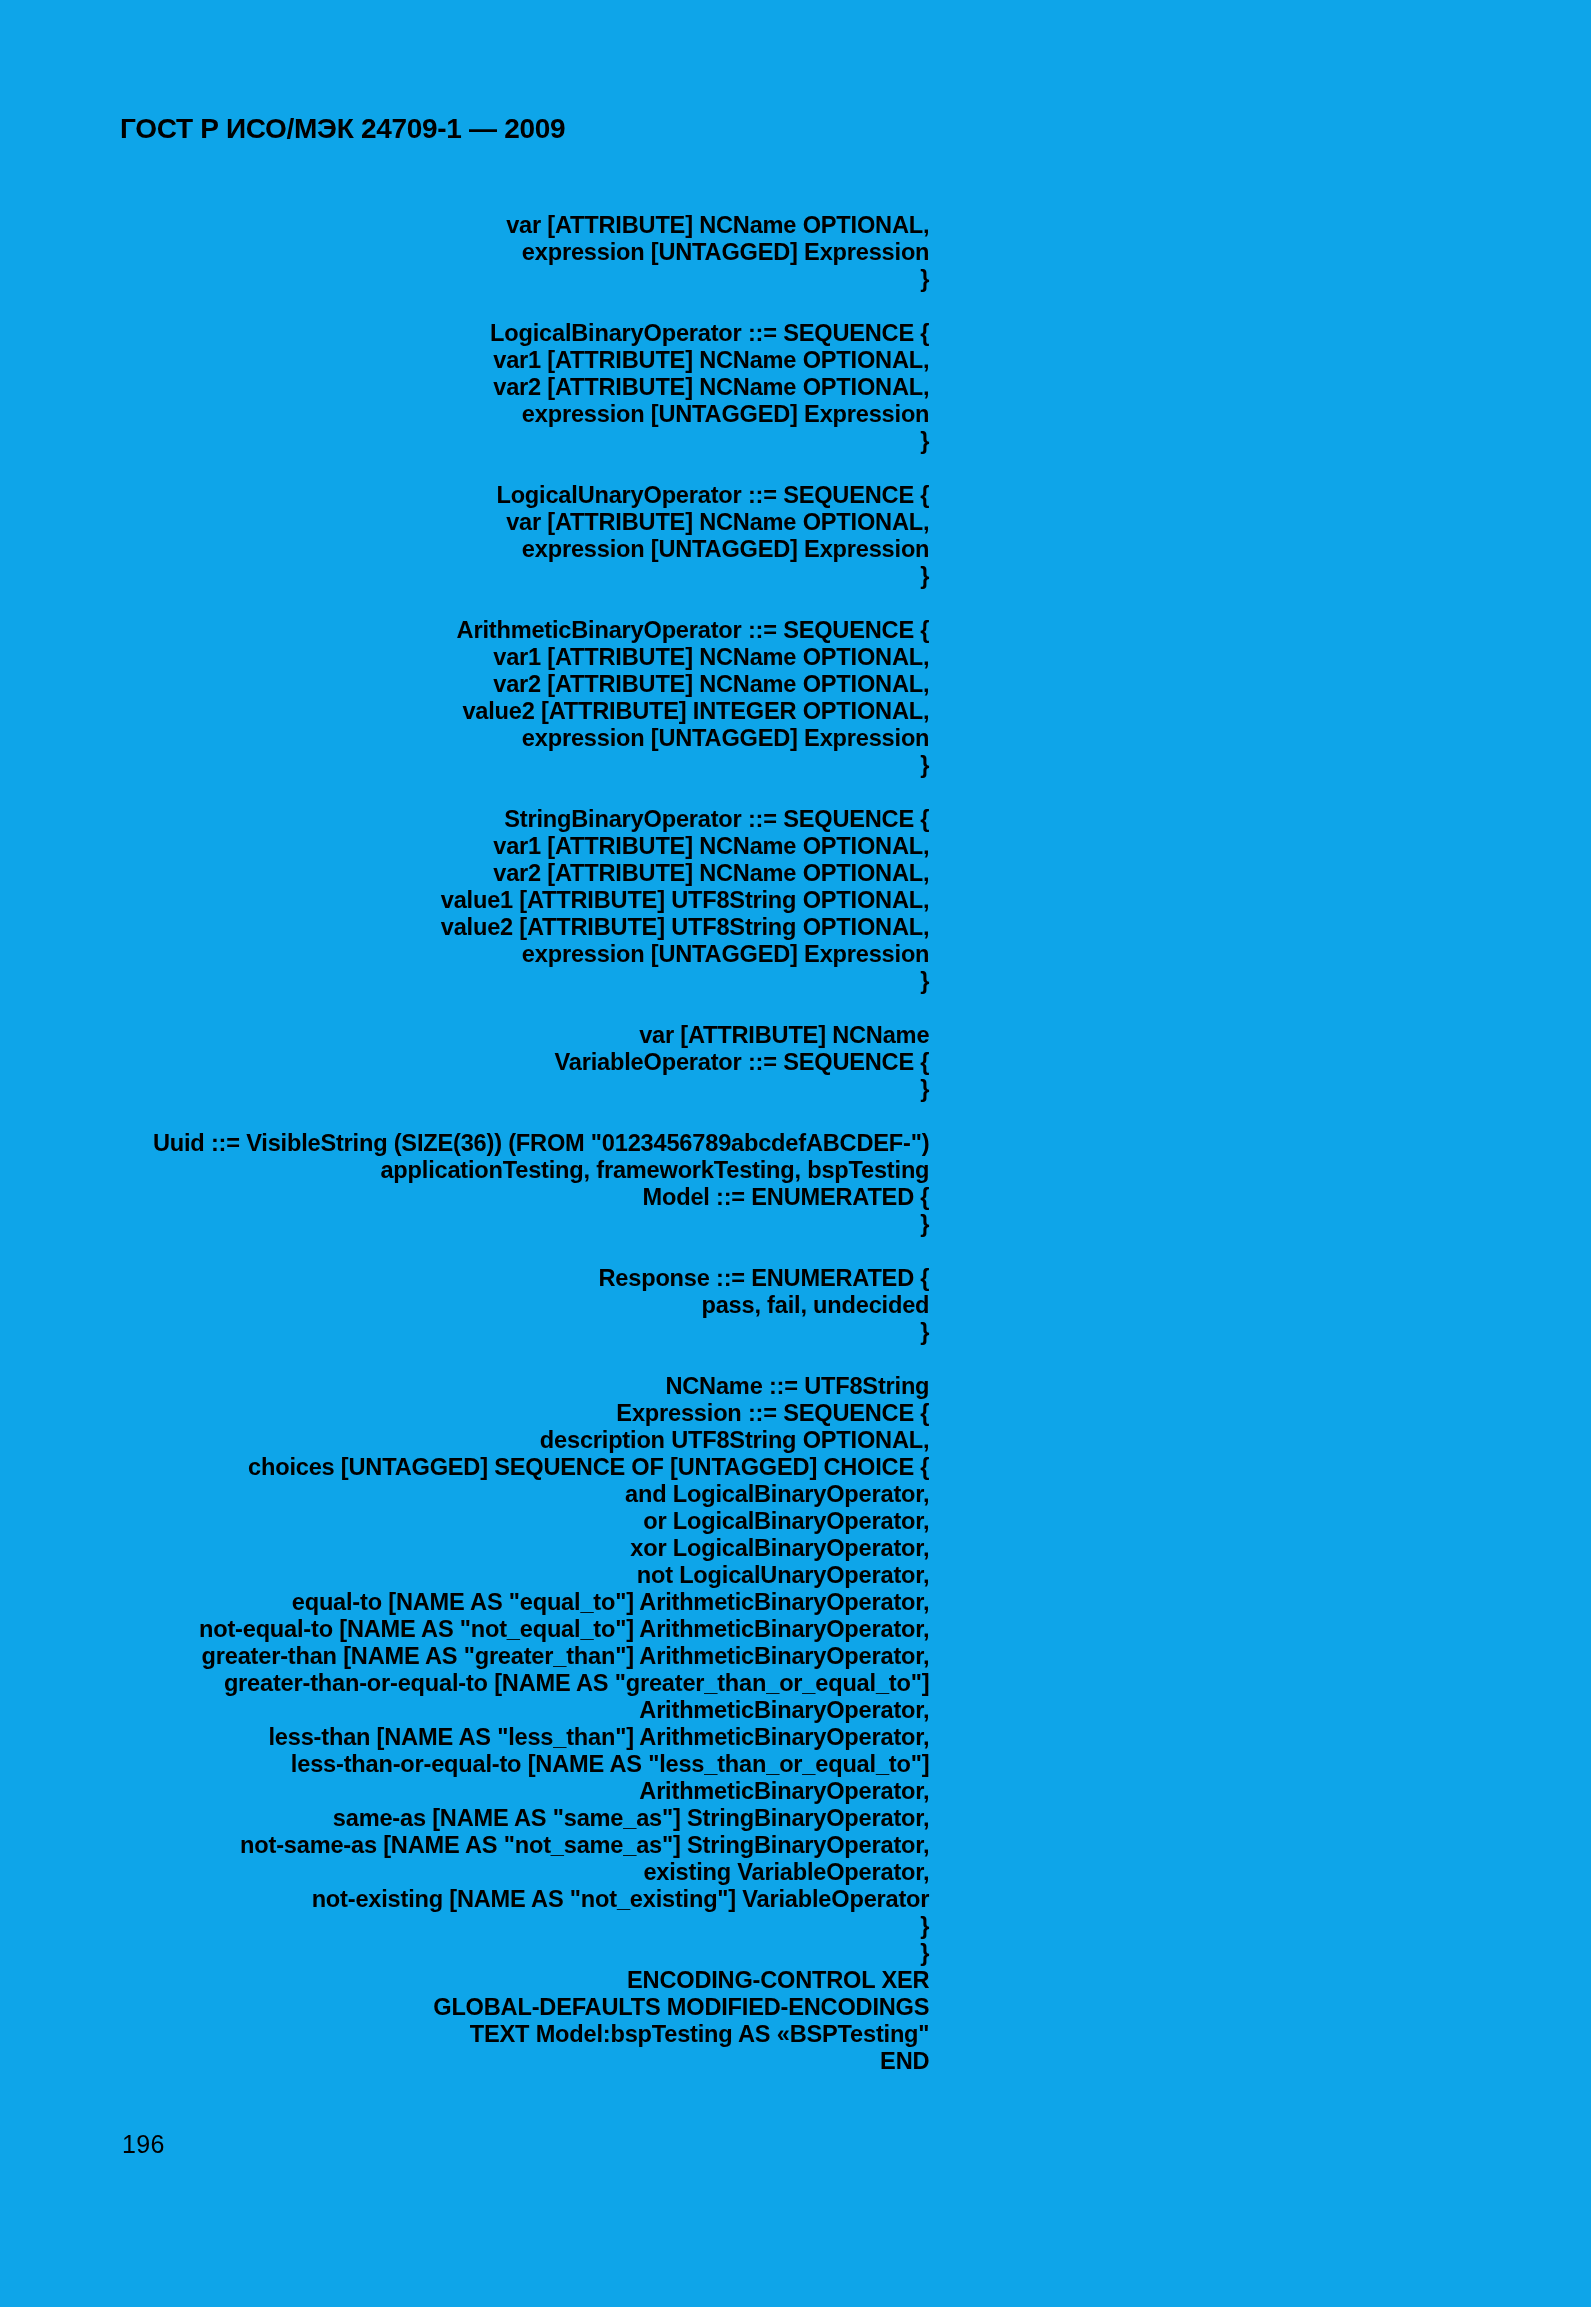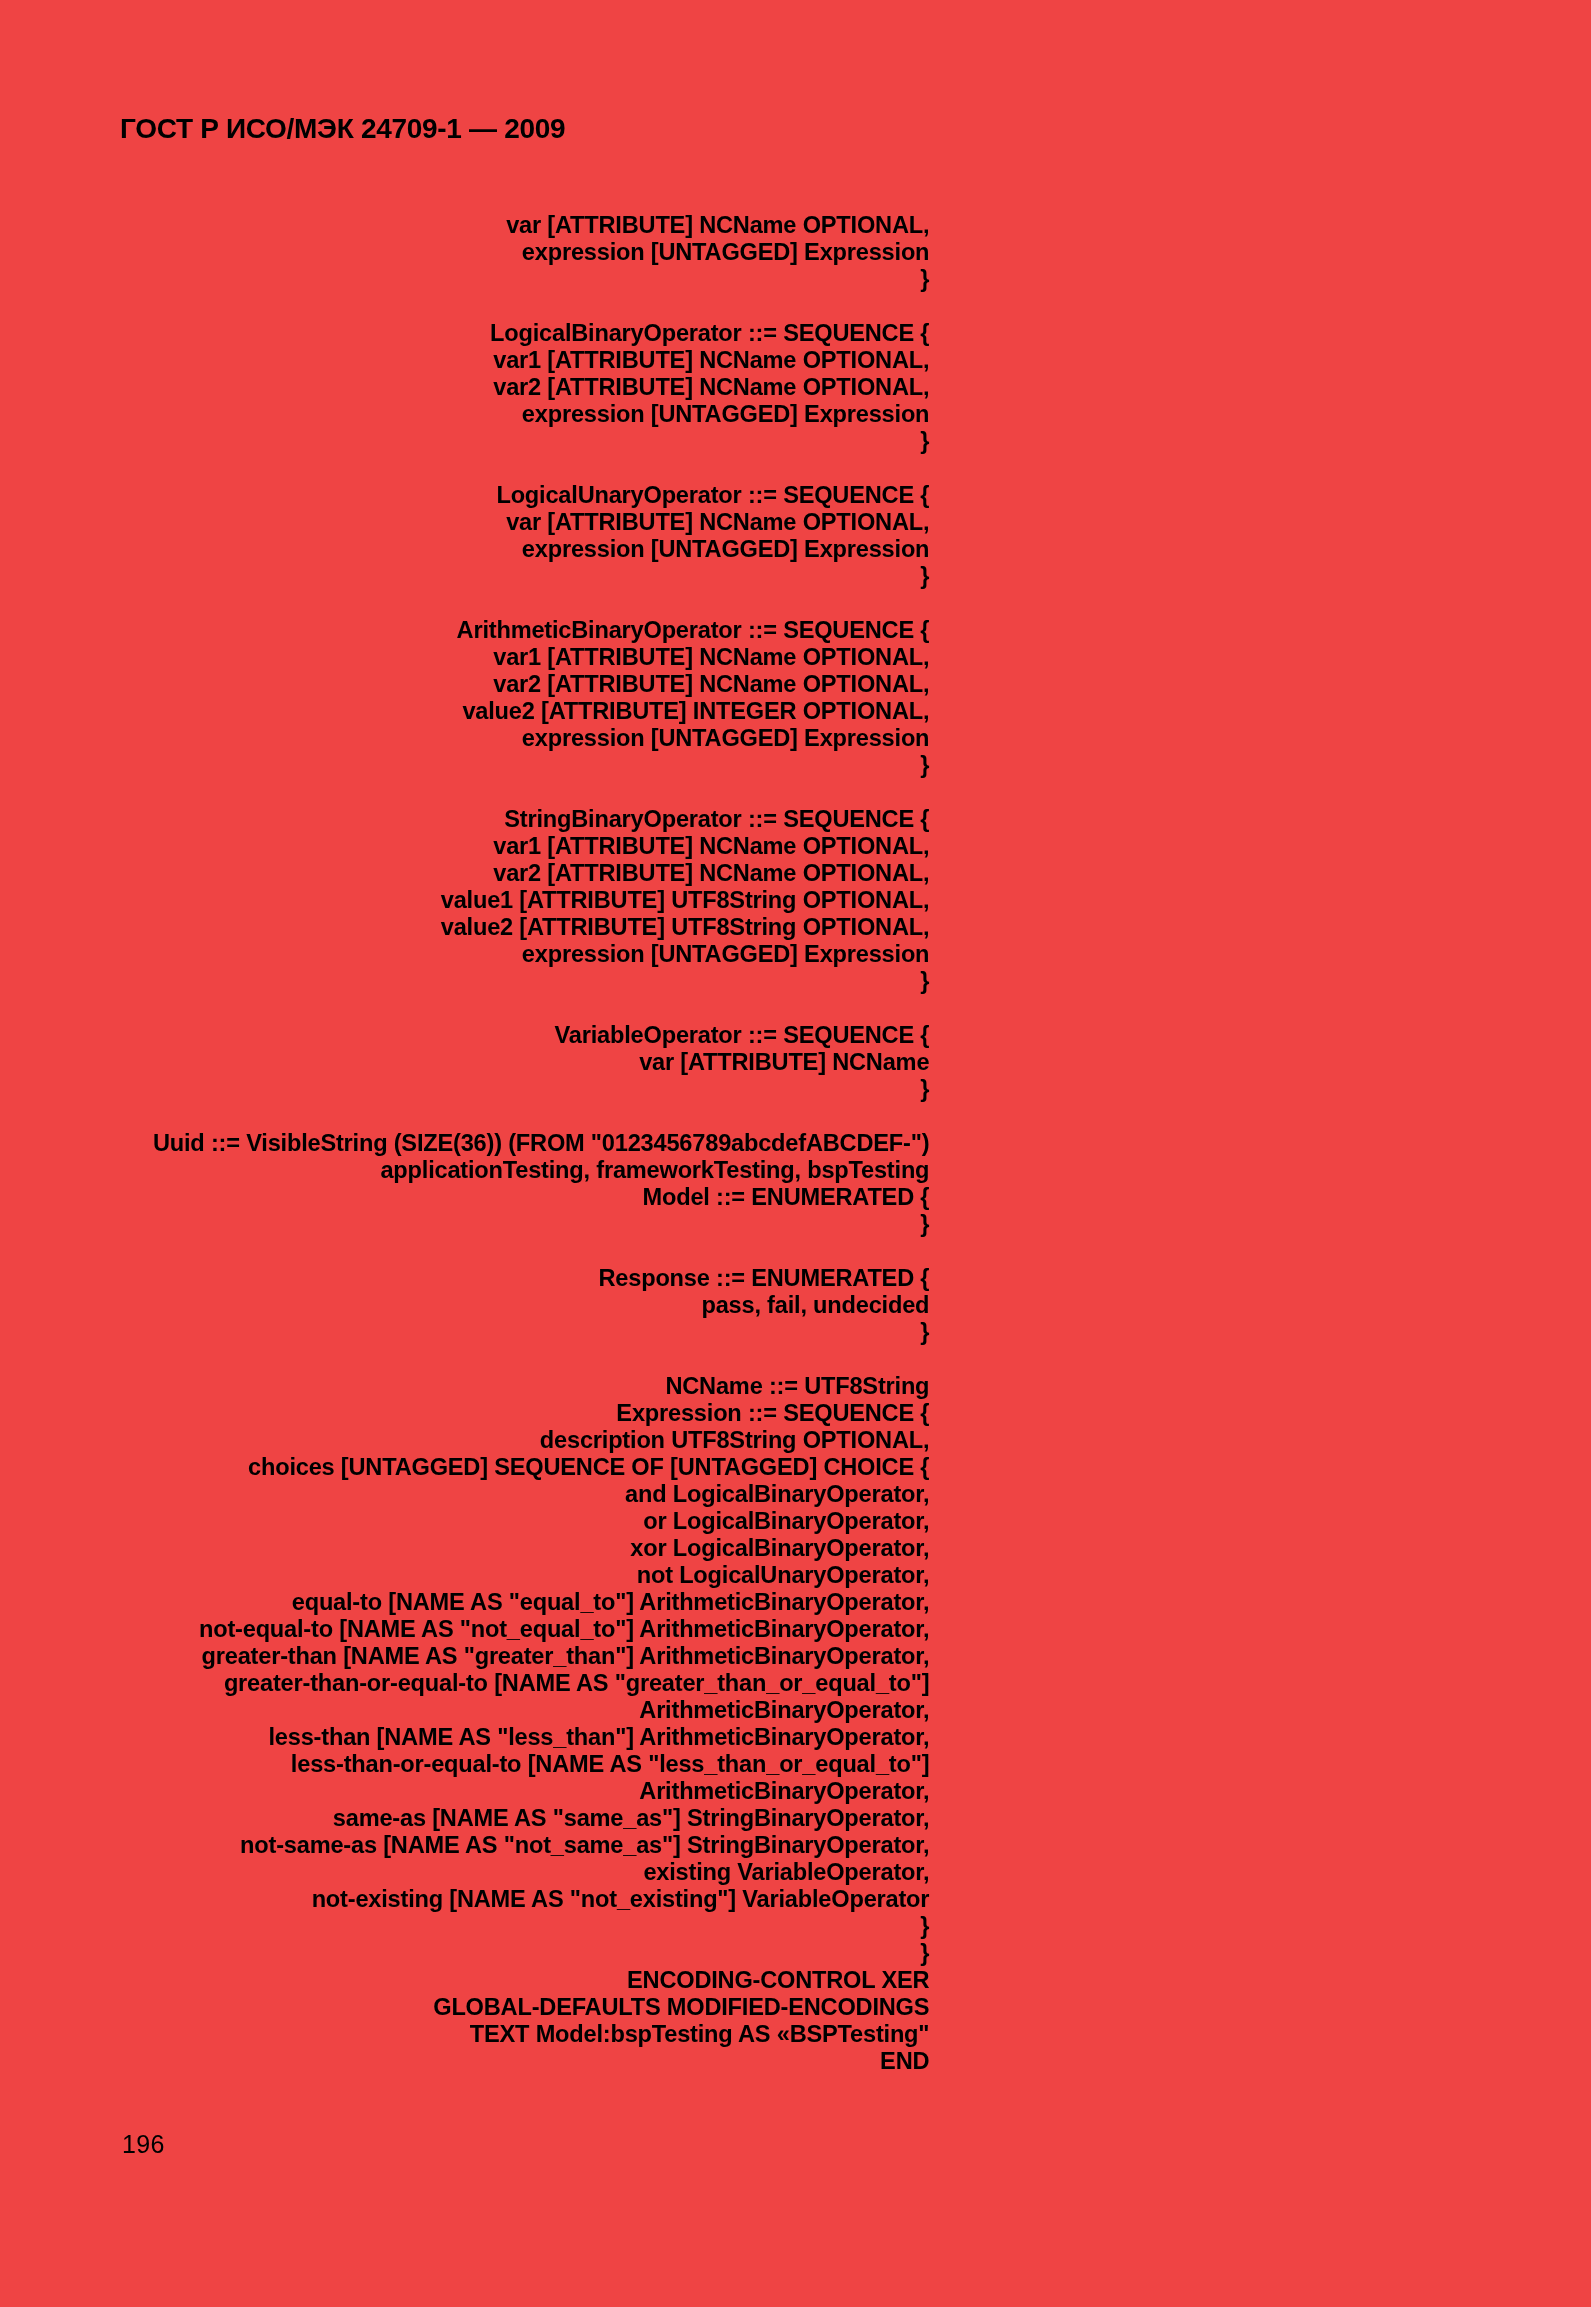--- a/index.html
+++ b/index.html
@@ -7,21 +7,21 @@
     padding: 0;
     background: #ffffff;
     width: 1592px;
     height: 2307px;
     overflow: hidden;
   }
   .page {
     position: relative;
     width: 1592px;
     height: 2307px;
-    background: #ef4444;
+    background: #0ea5e9;
     font-family: "Liberation Sans", sans-serif;
     color: #000000;
   }
   .doc-header {
     position: absolute;
     left: 120px;
     top: 113px;
     font-size: 28px;
     font-weight: bold;
     letter-spacing: -0.3px;
@@ -118,23 +118,23 @@
       <div class="code-line indent-1">value1 [ATTRIBUTE] UTF8String OPTIONAL,</div>
 
       <div class="code-line indent-1">value2 [ATTRIBUTE] UTF8String OPTIONAL,</div>
 
       <div class="code-line indent-1">expression [UNTAGGED] Expression</div>
 
       <div class="code-line indent-0">}</div>
 
       <div class="code-line indent-0 blank">&nbsp;</div>
 
+      <div class="code-line indent-1">var [ATTRIBUTE] NCName</div>
+
       <div class="code-line indent-0">VariableOperator ::= SEQUENCE {</div>
-
-      <div class="code-line indent-1">var [ATTRIBUTE] NCName</div>
 
       <div class="code-line indent-0">}</div>
 
       <div class="code-line indent-0 blank">&nbsp;</div>
 
       <div class="code-line indent-0">Uuid ::= VisibleString (SIZE(36)) (FROM "0123456789abcdefABCDEF-")</div>
 
       <div class="code-line indent-1">applicationTesting, frameworkTesting, bspTesting</div>
 
       <div class="code-line indent-0">Model ::= ENUMERATED {</div>

